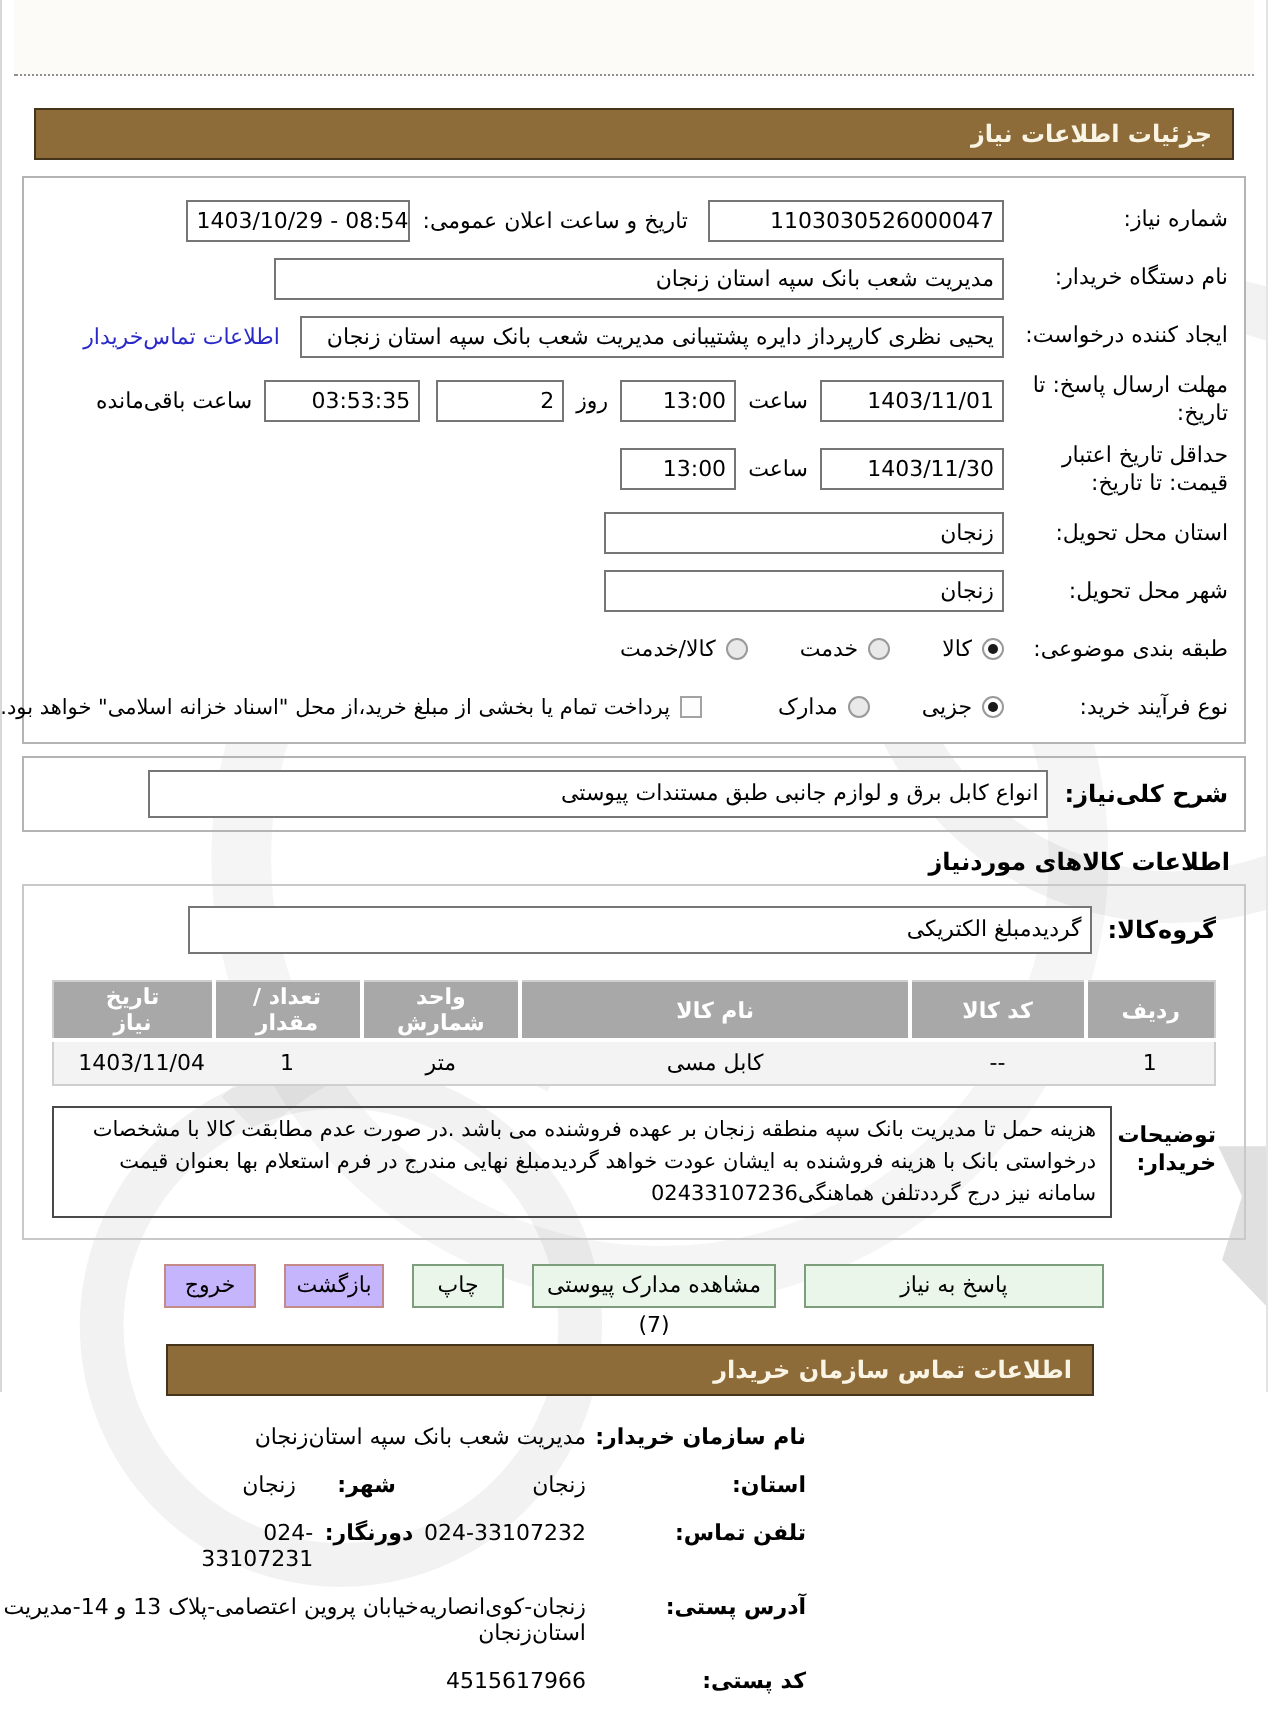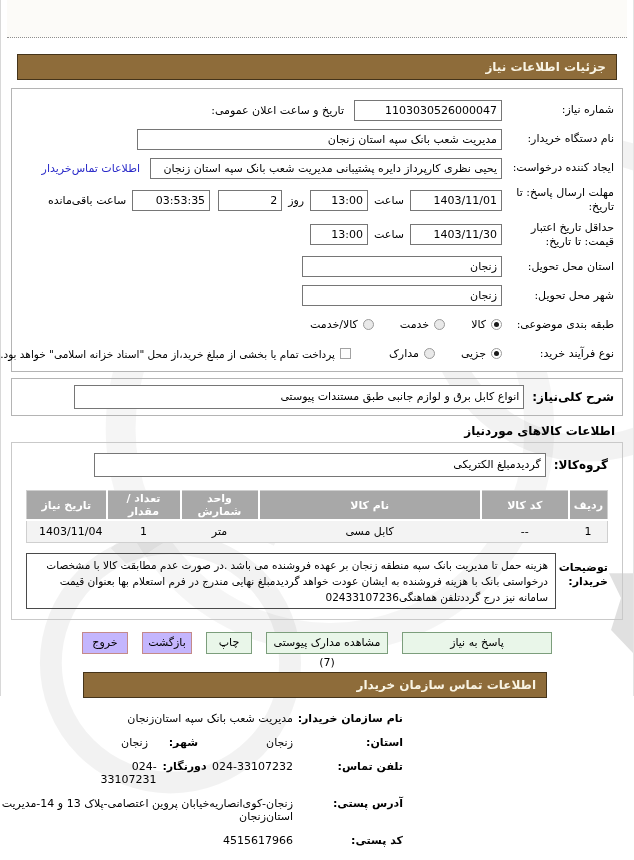--- a/index.html
+++ b/index.html
@@ -38,21 +38,21 @@
 
   .desc-box { margin:6px 10px 0 10px; border:1px solid #b4b4b4; padding:6px 8px; display:flex; align-items:center; }
   .bold-lbl { font-weight:bold; font-size:12px; white-space:nowrap; margin-left:8px; }
   .section-title { font-weight:bold; font-size:12px; margin:8px 18px 4px 0; }
 
   .goods-box { margin:4px 10px 0 10px; border:1px solid #c9c9c9; padding:10px 14px 10px 14px; }
   .grow { display:flex; align-items:center; }
 
   table.items { border-collapse:collapse; width:100%; margin-top:13px; font-size:11px; }
   table.items th { background:#a8a8a8; color:#fff; font-weight:bold; height:20px;
-    border-left:2px solid #fff; padding:1px 4px;margin-left:48px; }
+    border-left:2px solid #fff; padding:1px 17px;margin-left:48px; }
   table.items th:first-child { border-right:none; }
   table.items th:last-child { border-left:none; }
   table.items td { background:#f3f3f3; height:22px; text-align:center; border-top:2px solid #fff; padding:1px 4px; }
   table.items { border:1px solid #cfcfcf; }
   .c-row{width:38px}.c-code{width:88px}.c-unit{width:78px}.c-qty{width:74px}.c-date{width:80px}
 
   .notes-row { display:flex; margin-top:10px; }
   .notes-lbl { width:52px; font-weight:bold; font-size:11px; line-height:1.3; flex-shrink:0; padding-top:8px;}
   .notes-box { flex:1; border:1px solid #4a4a4a; font-size:10.5px; line-height:1.55;
     padding:3px 7px; text-align:right; }
@@ -90,20 +90,21 @@
     <div class="top-strip" data-interactable="false"></div>
 
     <div class="brown-bar bar1" data-interactable="false">جزئیات اطلاعات نیاز</div>
 
     <div class="form-box" data-interactable="false">
 
       <div class="frow" data-interactable="false">
         <div class="flabel" data-interactable="false">شماره نیاز:</div>
         <div class="ibox ltr w148" data-interactable="true">1103030526000047</div>
         <div class="flabel2" data-interactable="false">تاریخ و ساعت اعلان عمومی:</div>
+        <div class="ibox ltr w112b" data-interactable="true">1403/10/29 - 08:54</div>
       </div>
 
       <div class="frow" data-interactable="false">
         <div class="flabel" data-interactable="false">نام دستگاه خریدار:</div>
         <div class="ibox w365" data-interactable="true">مدیریت شعب بانک سپه استان زنجان</div>
       </div>
 
       <div class="frow" data-interactable="false">
         <div class="flabel" data-interactable="false">ایجاد کننده درخواست:</div>
         <div class="ibox w352" data-interactable="true">یحیی نظری کارپرداز دایره  پشتیبانی مدیریت شعب بانک سپه استان زنجان</div>

